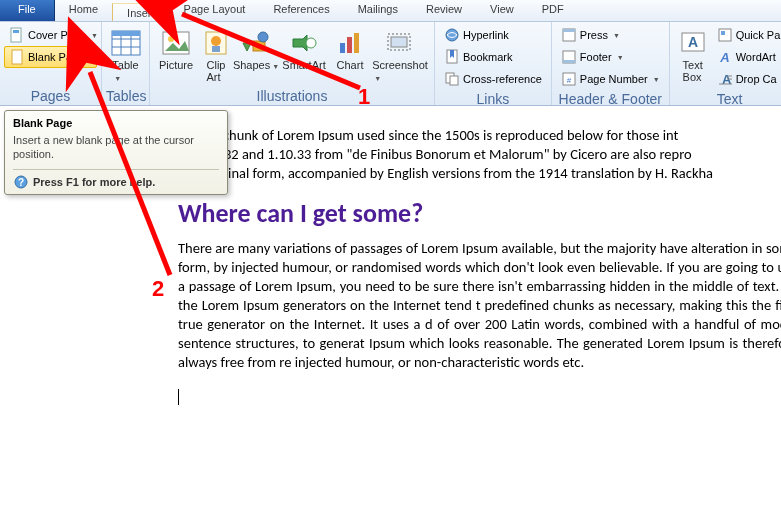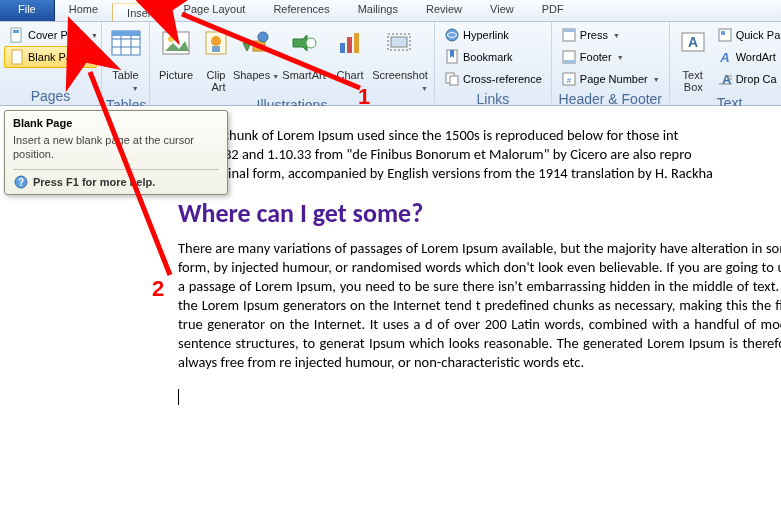--- a/index.html
+++ b/index.html
@@ -14,21 +14,21 @@
 
 .ribbon { display: flex; height: 84px; background: linear-gradient(#f5f9fd,#e0ebf7); border-bottom: 1px solid #aabdd6; }
 .group { display: flex; flex-direction: column; justify-content: space-between; padding: 2px 4px 1px; border-right: 1px solid #c7d6e9; }
 .group-label { text-align: center; font-size: 14px; color: #4a6a99; padding: 1px 0 0; }
 .group-body { flex: 1; display: flex; align-items: flex-start; }
 
 .vstack { display: flex; flex-direction: column; gap: 0; }
 .btn-row { display: flex; align-items: center; gap: 3px; padding: 2px 4px; border: 1px solid transparent; border-radius: 2px; white-space: nowrap; cursor: pointer; }
 .btn-row.highlighted { border: 1px solid #e9b600; background: linear-gradient(#fff0b3,#ffdd70); }
 .btn-big { display: flex; flex-direction: column; align-items: center; width: 50px; padding: 2px 2px 0; cursor: pointer; border: 1px solid transparent; border-radius: 2px; }
-.btn-big .lbl { font-size: 11px; text-align: right; line-height: 12px; margin-top: 10px; color: #2b2b2b; }
+.btn-big .lbl { font-size: 11px; text-align: left; line-height: 12px; margin-top: 0; color: #2b2b2b; }
 .ico { display: inline-flex; align-items: center; justify-content: center; }
 .ico16 { width: 16px; height: 16px; }
 .ico32 { width: 32px; height: 32px; }
 .dd { font-size: 7px; color: #555; margin-left: 2px; }
 
 
 .tooltip { position: absolute; left: 4px; top: 110px; width: 224px; background: linear-gradient(#fdfdfa,#f1f1e6); border: 1px solid #8b8b7a; border-radius: 3px; box-shadow: 2px 2px 5px rgba(0,0,0,.25); padding: 6px 8px 4px; }
 .tooltip .tt-title { font-weight: bold; font-size: 11px; margin-bottom: 4px; }
 .tooltip .tt-body { font-size: 11px; color: #444; margin-bottom: 8px; line-height: 14px; }
 .tooltip .tt-help { border-top: 1px solid #c5c5b4; padding-top: 4px; display: flex; align-items: center; gap: 4px; font-size: 11px; font-weight: bold; color: #333; }

